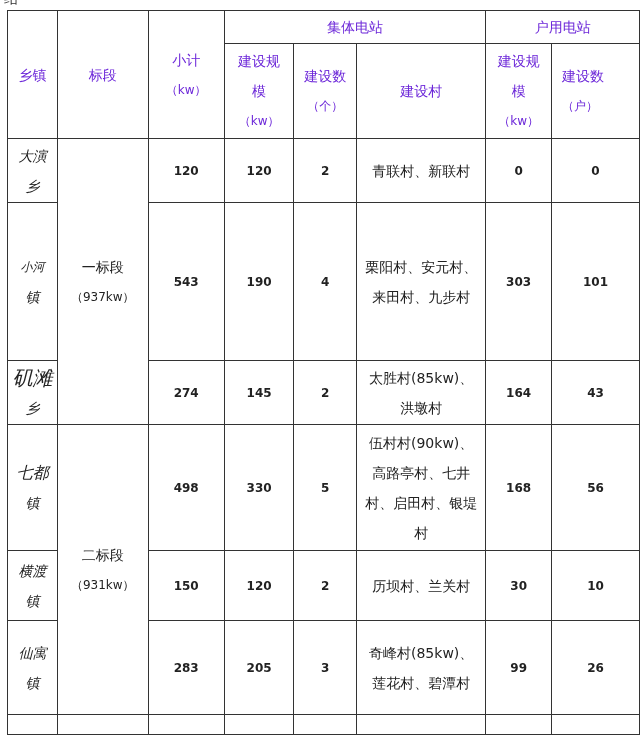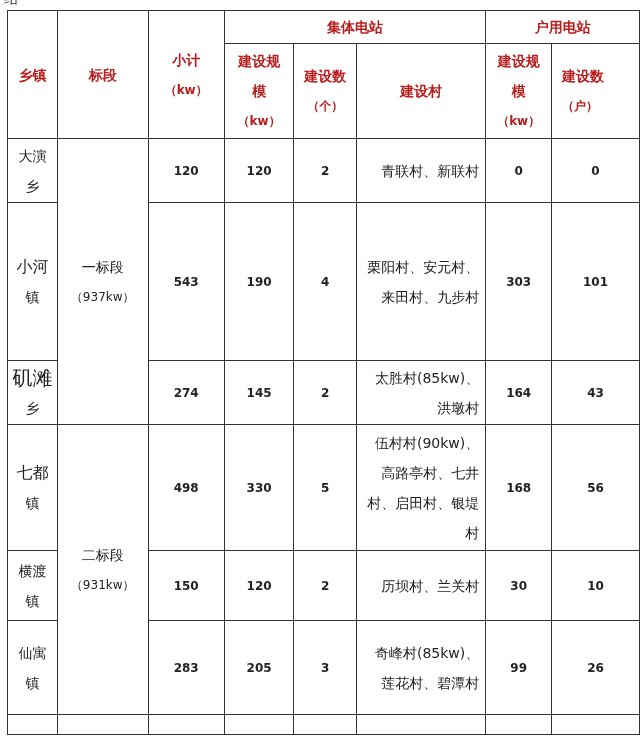--- a/index.html
+++ b/index.html
@@ -1,25 +1,25 @@
 <!DOCTYPE html>
 <html><head>
 <meta charset="utf-8">
 <style>
   html, body { margin: 0; padding: 0; background: #ffffff; }
   body { width: 640px; height: 743px; overflow: hidden; position: relative;
          font-family: "DejaVu Sans", "Liberation Sans", sans-serif; color: #222; }
   .clip-top { position: absolute; left: 4px; top: -9px; font-size: 14px; color: #333; line-height: 14px; }
   table { position: absolute; left: 7px; top: 10px; border-collapse: collapse; table-layout: fixed; }
   td, th { border: 1.5px solid #333; text-align: center; vertical-align: middle; padding: 0; }
-  th { font-weight: bold; font-size: 14px; line-height: 30px; color: #b91c1c; }
+  th { font-weight: normal; font-size: 14px; line-height: 30px; color: #6d28d9; }
   td { font-size: 12px; line-height: 30px; color: #222; }
   td.num { font-size: 12px; font-weight: bold; }
-  td.town { font-size: 14px; line-height: 30px; padding: 0 4px; }
-  td.villages { text-align: right; padding: 0 6px; font-size: 14px; line-height: 30px; }
+  td.town { font-size: 14px; line-height: 30px; padding: 0 4px; font-style: italic; }
+  td.villages { text-align: center; padding: 0 6px; font-size: 14px; line-height: 30px; }
   td.section { font-size: 14px; line-height: 30px; }
   .sub { display: block; font-size: 12px; }
   th .unit { display: block; font-size: 12px; }
 </style>
 </head>
 <body>
 
 <div class="clip-top">结</div>
 
 <table>
@@ -78,21 +78,21 @@
     <td class="num">120</td>
     <td class="num">120</td>
     <td class="num">2</td>
     <td class="villages">青联村、新联村</td>
     <td class="num">0</td>
     <td class="num">0</td>
   </tr>
 
   <tr style="height:158px">
     <td class="town">
-          <span class="sub" style="font-size:16px">小河</span>
+          <span class="sub" style="font-size:12px">小河</span>
           <span class="sub" style="font-size:14px">镇</span>
         </td>
     <td class="num">543</td>
     <td class="num">190</td>
     <td class="num">4</td>
     <td class="villages">栗阳村、安元村、来田村、九步村</td>
     <td class="num">303</td>
     <td class="num">101</td>
   </tr>
 

